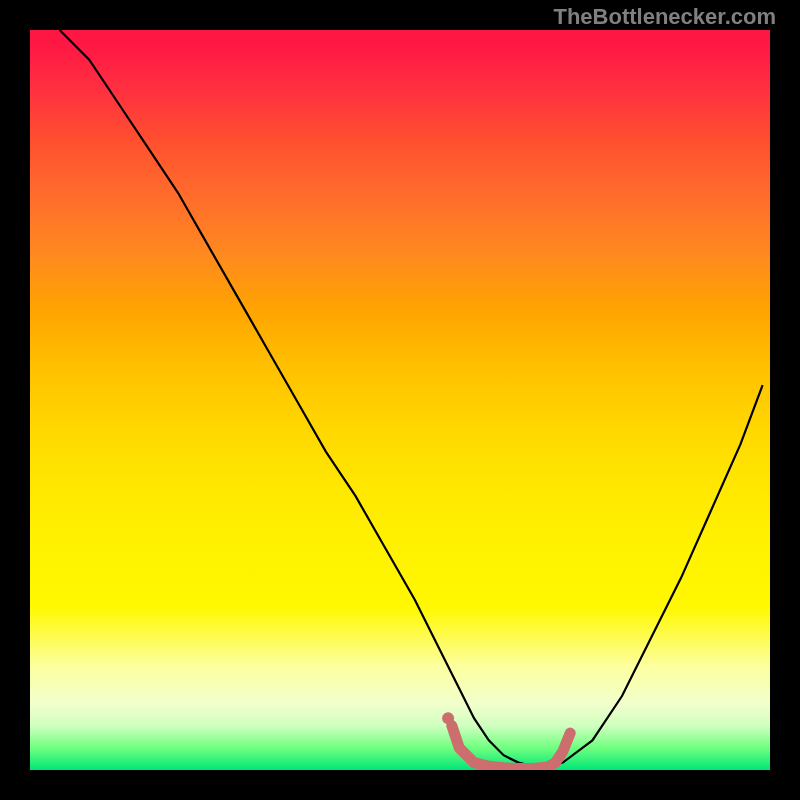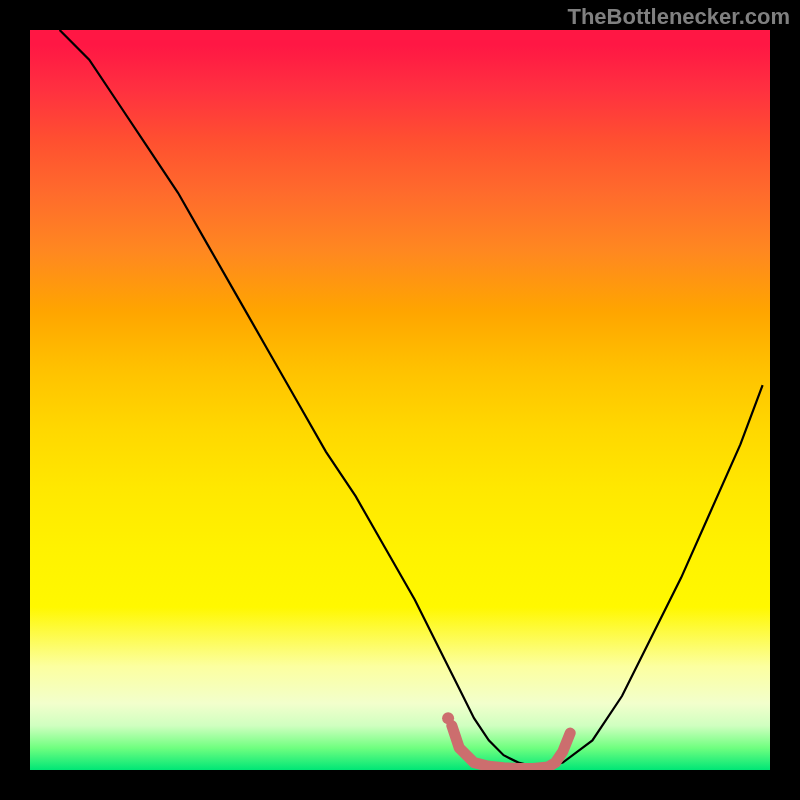--- a/index.html
+++ b/index.html
@@ -8,21 +8,21 @@
     width: 800px;
     height: 800px;
     background: #000000;
     position: relative;
     overflow: hidden;
     font-family: Arial, sans-serif;
   }
   .watermark {
     position: absolute;
     top: 4px;
-    right: 10px;
+    right: 24px;
     font-size: 22px;
     font-weight: bold;
     color: #808080;
     z-index: 10;
   }
   .plot-area {
     position: absolute;
     left: 30px;
     top: 30px;
     width: 740px;

